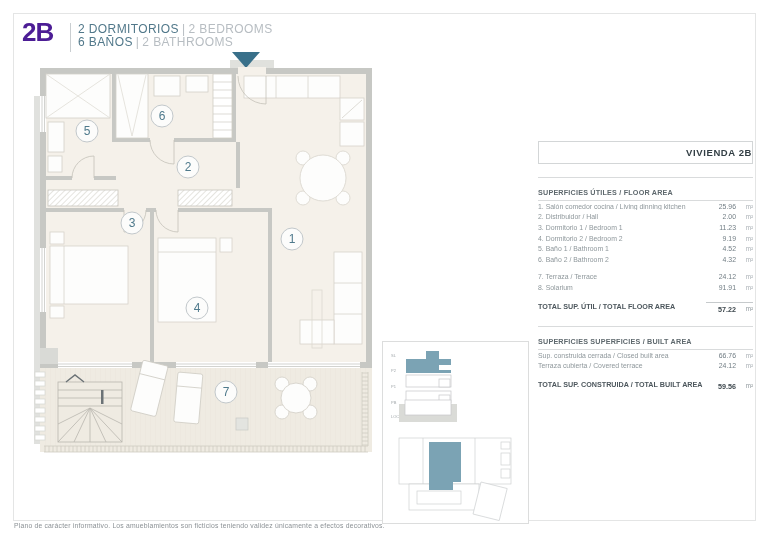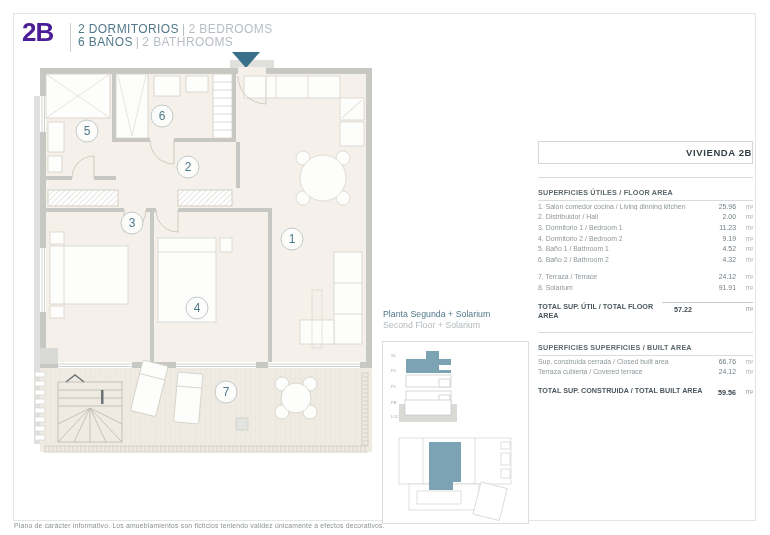--- a/index.html
+++ b/index.html
@@ -32,21 +32,21 @@
   .sec-hdr{margin-top:13px;border-top:1px solid #d9dbdc;border-bottom:1px solid #d9dbdc;
            padding:10px 0 3px 0;font-size:7.2px;font-weight:600;color:#5e686d;letter-spacing:.2px;}
   .row{display:flex;align-items:center;height:10.6px;font-size:6.9px;}
   .row .lbl{flex:1;color:#8e979b;white-space:nowrap;overflow:hidden;}
   .row .val{width:30px;text-align:right;color:#717d84;}
   .row .unit{width:17px;text-align:right;color:#a8afb4;font-size:6.3px;}
   .vgap{height:7px;}
   .total-row{display:flex;align-items:flex-start;margin-top:9px;font-size:7.2px;font-weight:600;color:#4d575d;}
   .total-row .lbl{flex:1;}
   .total-row .sum{display:flex;padding-top:2px;}
-  .total-row .sum.lined{border-top:1px solid #c6cacc;gap:44px;}
+  .total-row .sum.lined{border-top:1px solid #c6cacc;}
   .total-row .val{width:30px;text-align:right;color:#3e484e;}
   .total-row .unit{width:17px;text-align:right;color:#8e979b;font-size:6.3px;font-weight:400;}
   .sec2{margin-top:12px;}
 
   
   .footer-note{position:absolute;left:14px;top:522px;font-size:6.8px;color:#8b9195;letter-spacing:.2px;}
 
   svg .numtext{font-family:"Liberation Sans",sans-serif;font-size:12px;fill:#4f7a8c;}
   svg .kp-lbl{font-family:"Liberation Sans",sans-serif;font-size:4px;fill:#a2a8ab;}
 </style>
@@ -302,24 +302,20 @@
           <circle cx="162" cy="116" r="11" fill="#fcfcfb" stroke="#c2c8cb"></circle>
           <text class="numtext" x="162" y="120" text-anchor="middle">6</text>
         </g>
       <g>
           <circle cx="226" cy="392" r="11" fill="#fcfcfb" stroke="#c2c8cb"></circle>
           <text class="numtext" x="226" y="396" text-anchor="middle">7</text>
         </g>
     </g>
   </svg>
 
-  <div class="keyplan-title">
-    <div class="t-es">Planta Segunda + Solarium</div>
-    <div class="t-en">Second Floor + Solarium</div>
-  </div>
 
   <div class="keyplan-box">
     <svg width="143" height="179" viewBox="0 0 143 179">
 
       <g>
         <text class="kp-lbl" x="8" y="15">SL</text>
         <text class="kp-lbl" x="8" y="30">P2</text>
         <text class="kp-lbl" x="8" y="46">P1</text>
         <text class="kp-lbl" x="8" y="62">PB</text>
         <text class="kp-lbl" x="8" y="76">LOC</text>

